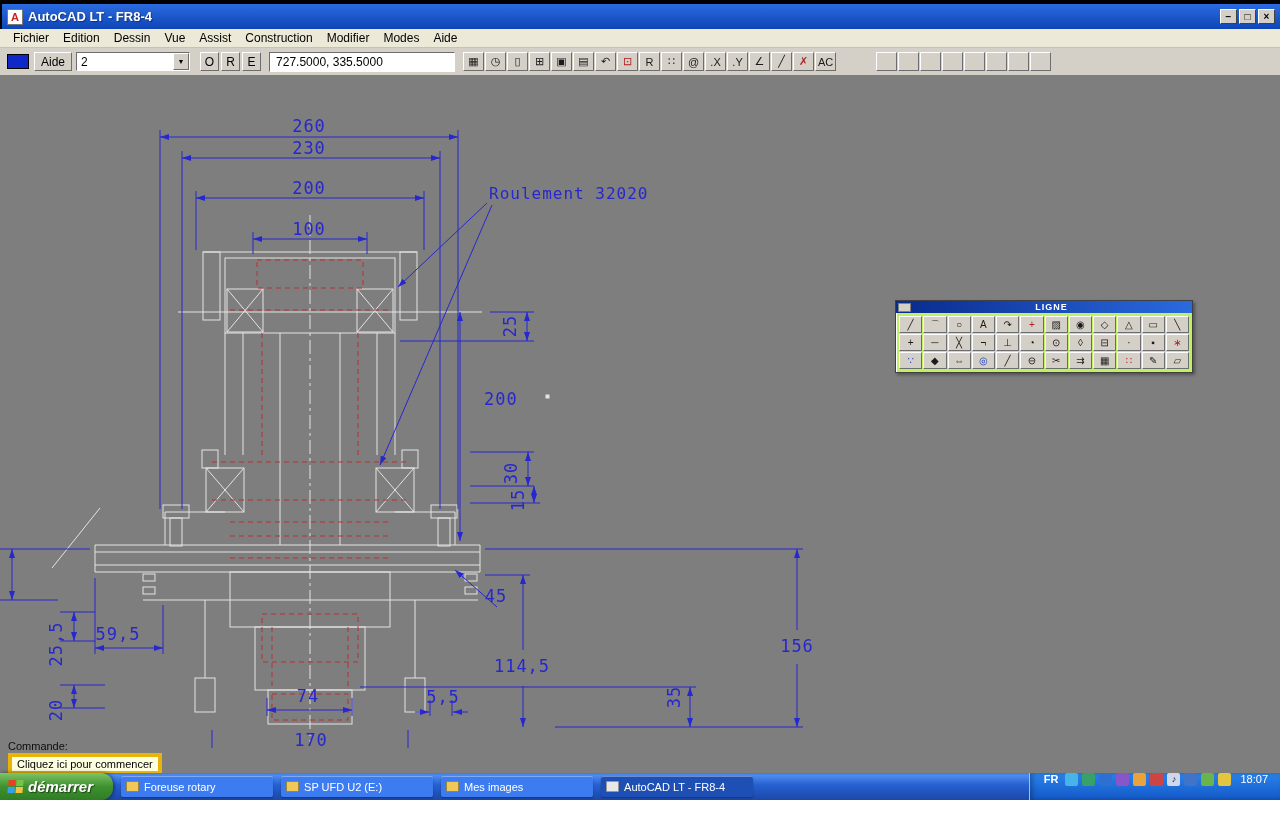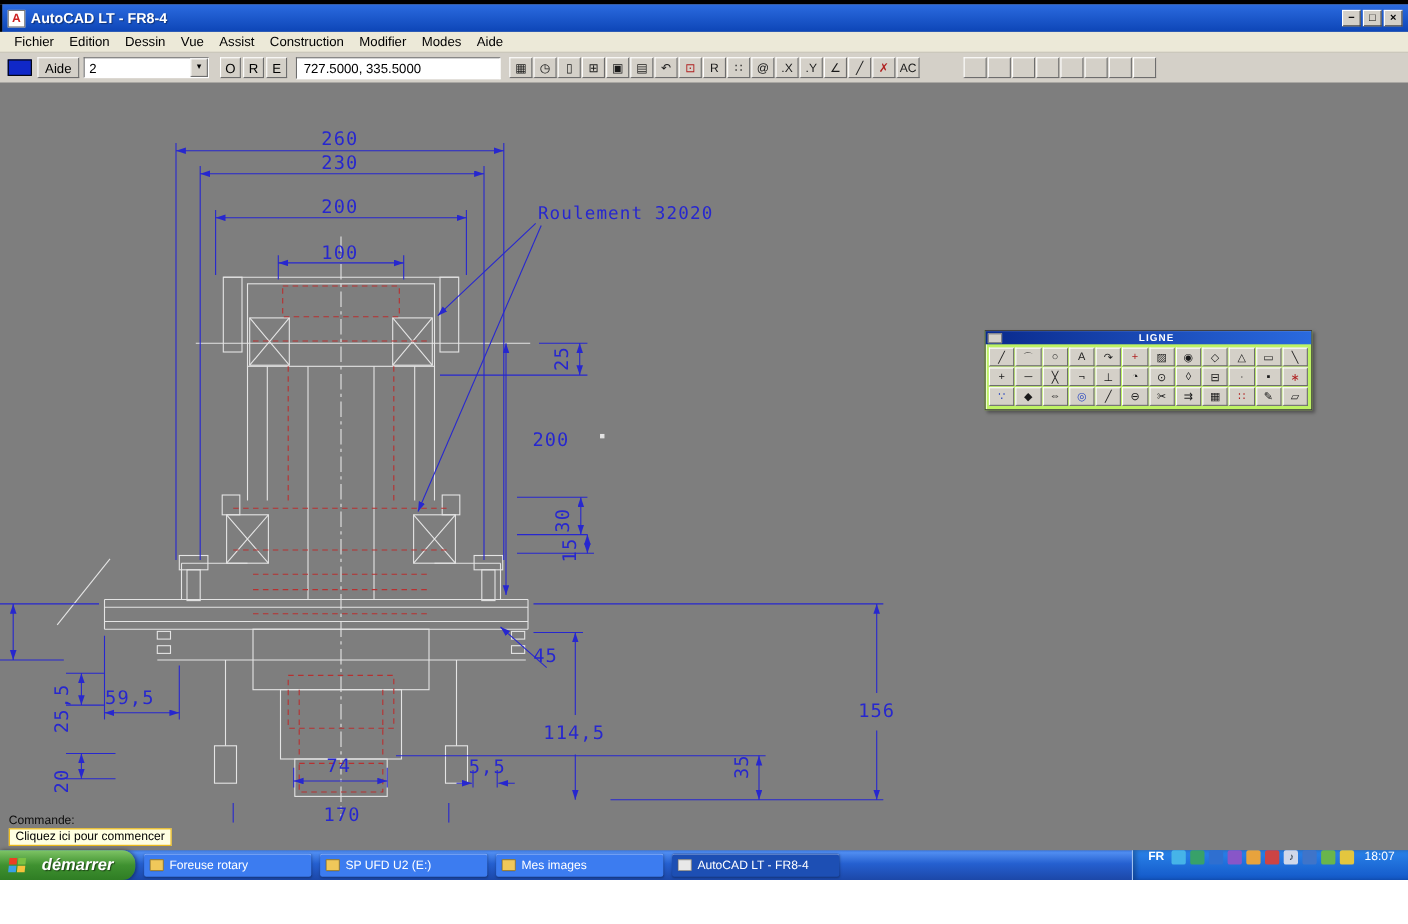--- a/index.html
+++ b/index.html
@@ -30,23 +30,23 @@
   .canvas svg{display:block}
   .dimtxt{fill:#2727cf;font-family:"DejaVu Sans Mono",monospace;font-size:17px;letter-spacing:1px;text-anchor:middle}
   .lbltxt{fill:#2727cf;font-family:"DejaVu Sans Mono",monospace;font-size:16px;letter-spacing:1px;text-anchor:start}
   .palette{position:absolute;left:895px;top:300px;width:298px;background:#bef264;border:1px solid #404040;box-shadow:inset 1px 1px 0 #fff,2px 2px 3px rgba(0,0,0,.35)}
   .palette-title{height:12px;background:linear-gradient(90deg,#0a2a8c,#2a6adf);display:flex;align-items:center;padding:0 2px}
   .palette-min{width:13px;height:9px;background:#d4d0c8;border:1px solid #808080;margin-right:2px}
   .palette-title-text{flex:1;text-align:center;color:#fff;font-size:9px;font-weight:bold;letter-spacing:1px}
   .palette-grid{display:grid;grid-template-columns:repeat(12,1fr);gap:1px;padding:3px}
   .ptool{height:17px;font-size:10px;display:flex;align-items:center;justify-content:center;color:#1a1a1a}
   .cmd{position:absolute;left:8px;top:740px;font-size:11px;color:#0d0d0d}
-  .tooltip{position:absolute;left:8px;top:753px;background:#ffffe1;border:1px solid #eab308;font-size:11px;color:#000;padding:1px 5px;white-space:nowrap}
+  .tooltip{position:absolute;left:8px;top:753px;background:#ffffe1;border:4px solid #eab308;font-size:11px;color:#000;padding:1px 5px;white-space:nowrap}
   .taskbar{position:absolute;top:773px;left:0;width:100%;height:27px;background:linear-gradient(180deg,#3a77e0 0%,#4f8cf0 8%,#2560d0 45%,#1c47a8 100%);display:flex;align-items:center}
-  .startbtn{height:27px;padding:0 20px 0 8px;background:linear-gradient(180deg,#7ec465,#3f9130 50%,#2f7d24);border-radius:0 12px 12px 0;display:flex;align-items:center;gap:14px;box-shadow:1px 0 4px rgba(0,0,0,.5)}
+  .startbtn{height:27px;padding:0 20px 0 8px;background:linear-gradient(180deg,#7ec465,#3f9130 50%,#2f7d24);border-radius:0 12px 12px 0;display:flex;align-items:center;gap:4px;box-shadow:1px 0 4px rgba(0,0,0,.5)}
   .start-label{color:#fff;font-weight:bold;font-style:italic;font-size:15px;text-shadow:1px 1px 1px rgba(0,0,0,.5)}
   .flag{width:16px;height:14px;display:grid;grid-template-columns:7px 7px;grid-template-rows:6px 6px;gap:1px;transform:skewX(-6deg)}
   .flag i{display:block}
   .f-r{background:#ea3f23}.f-g{background:#7bc143}.f-b{background:#38a1e6}.f-y{background:#f6c33c}
   .tasks{display:flex;align-items:center}
   .task{width:152px;height:21px;margin-left:8px;border-radius:2px;display:flex;align-items:center;gap:5px;padding:0 5px;color:#fff;font-size:11px;white-space:nowrap;overflow:hidden;box-shadow:inset 0 1px 0 rgba(255,255,255,.35),0 1px 2px rgba(0,0,0,.3)}
   .task-icon{width:13px;height:11px;border-radius:1px;flex:none;border:1px solid rgba(0,0,0,.35)}
   .tray{margin-left:auto;height:27px;background:linear-gradient(180deg,#2a83ea,#1358c8);display:flex;align-items:flex-start;padding:0 12px 0 14px;border-left:1px solid #9fc0ef;box-shadow:inset 3px 0 4px rgba(0,0,0,.25)}
   .tray-fr{color:#fff;font-size:11px;font-weight:bold;margin-right:7px}
   .tray-icons{display:flex;gap:4px;align-items:center}

